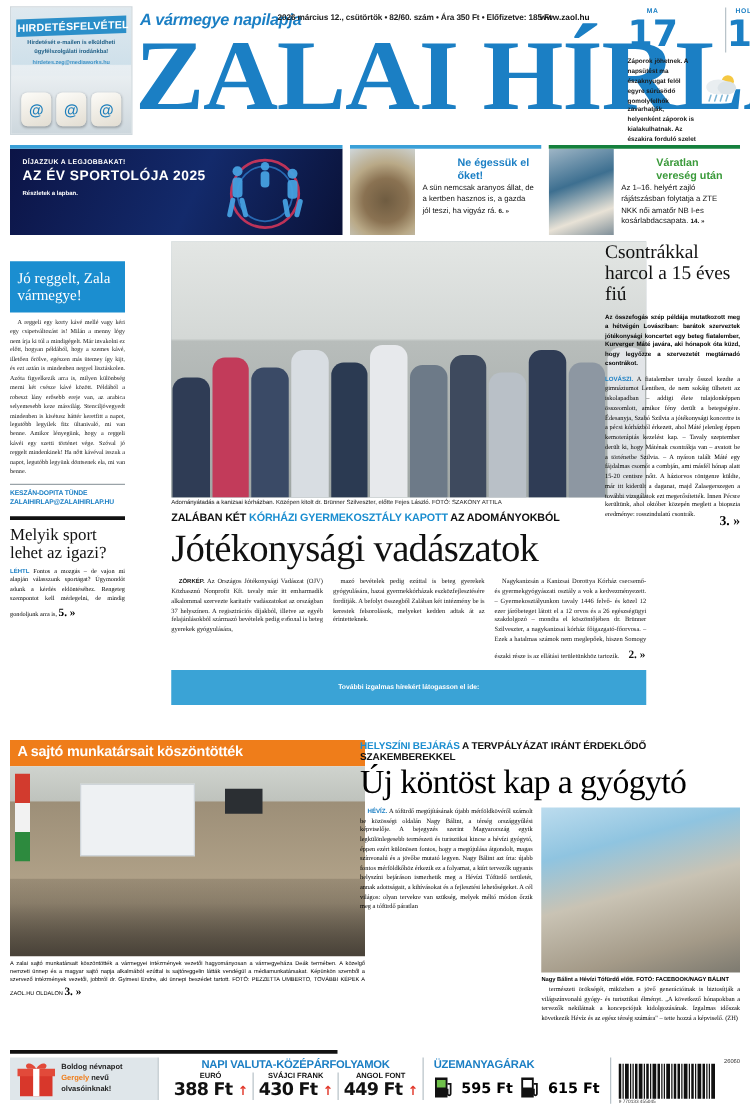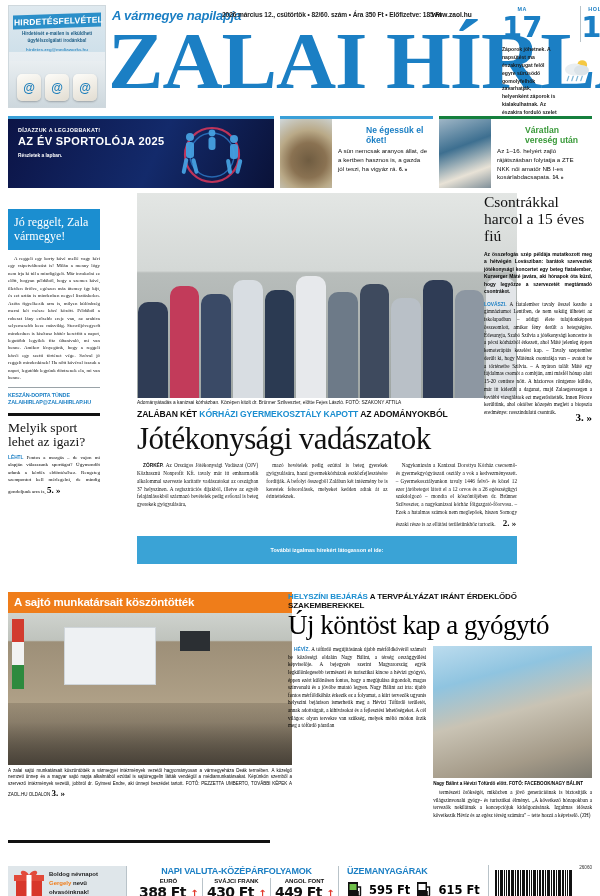--- a/index.html
+++ b/index.html
@@ -125,21 +125,21 @@
   .lr-col{flex:1;font-family:"Liberation Serif",serif;font-size:5.1px;line-height:1.5;text-align:justify;}
   .lr-col p{text-indent:6px;}
   .lr-col .dl{font-weight:bold;color:#1b7fc4;font-family:"Liberation Sans",sans-serif;font-size:4.9px;text-indent:0;}
   .lr-photo{flex:1.15;height:132px;background:
     linear-gradient(165deg,#bcdcee 0%,#8fc4e0 25%,#c9c3b4 50%,#a49a88 80%,#7d7a70 100%);}
   .lr-cap{font-size:4.6px;font-weight:bold;margin:3px 0 3px;}
 
   
   .footer{position:absolute;left:0;right:0;bottom:0;height:56px;}
   .f-rule{position:absolute;left:8px;top:0;width:262px;border-top:3px solid #111;}
-  .f-inner{position:absolute;left:8px;right:8px;top:6px;bottom:4px;display:flex;align-items:center;margin-top:28px;}
+  .f-inner{position:absolute;left:8px;right:8px;top:6px;bottom:4px;display:flex;align-items:flex-start;}
   .nameday{width:118px;background:#dfe6ea;display:flex;align-items:center;padding:0 4px;}
   .gift{width:34px;height:34px;position:relative;flex:none;}
   .nd-text{font-size:6px;line-height:1.5;color:#222;font-weight:bold;padding-left:3px;}
   .nd-name{color:#ef7d1a;}
   .fx{flex:1;border-left:1px solid #b9c3c9;padding-left:8px;}
   .fx-title{color:#1b7fc4;font-size:9px;font-weight:bold;letter-spacing:-.2px;margin-bottom:2px;text-align:center;}
   .fx-row{display:flex;}
   .fx-cell{flex:1;text-align:center;border-left:1px solid #b9c3c9;}
   .fx-cell:first-child{border-left:none;}
   .fx-lab{font-size:6px;font-weight:bold;color:#111;}

